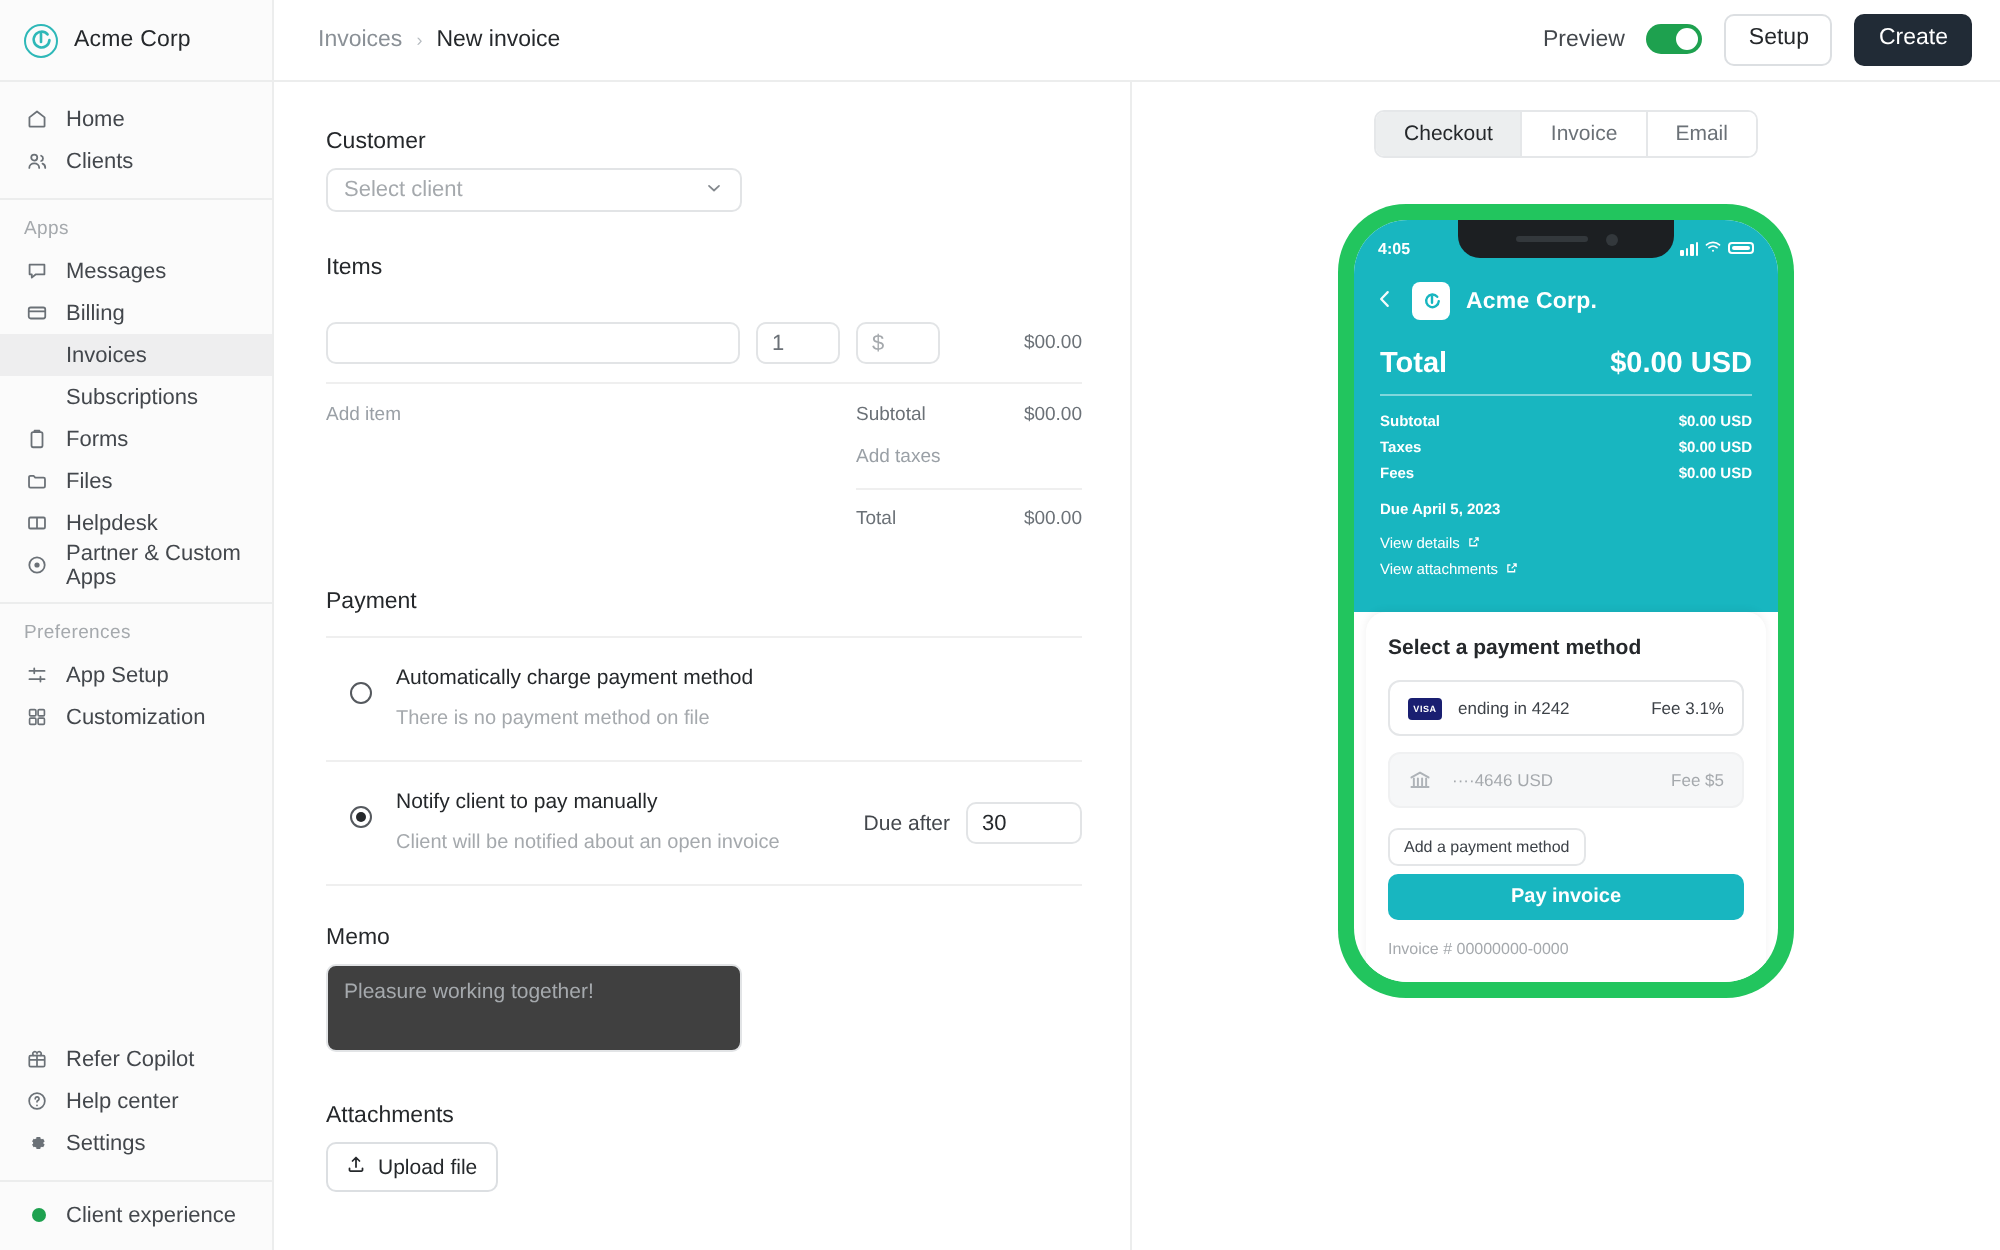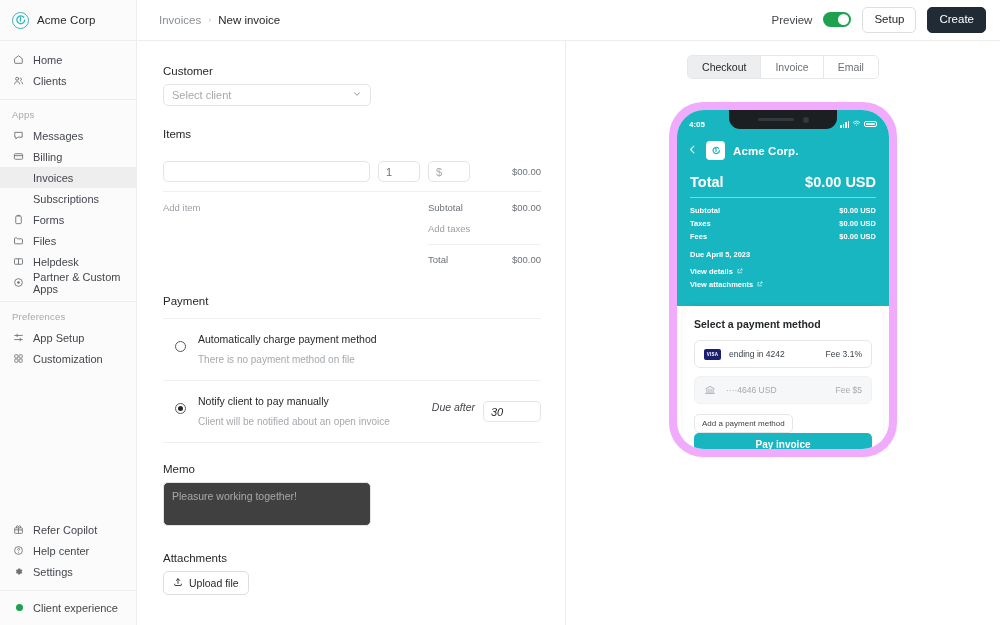--- a/index.html
+++ b/index.html
@@ -134,21 +134,21 @@
   .pay-opt { display:flex; align-items:flex-start; gap: 12px; width: 378px;
              padding: 14px 0 13px 12px; border-bottom:1px solid #efefef; }
   .pay-opt.first { border-top:1px solid #efefef; }
   .radio { width: 11px; height: 11px; border-radius:50%; border:1.2px solid #55595e;
            flex:0 0 11px; margin-top: 8px; position:relative; background:#fff;}
   .radio.checked::after{content:""; position:absolute; width:5px;height:5px;border-radius:50%;
            background:#25282b; top:2px; left:2px;}
   .pay-txt { flex:1 1 auto; }
   .pay-title { font-size: 10.5px; color:#25282b; margin-bottom: 4px;}
   .pay-sub { font-size: 10px; color:#a5a9ad; }
-  .due-wrap { display:flex; align-items:flex-start; gap:8px; margin-top: 6px; font-style: italic;}
+  .due-wrap { display:flex; align-items:center; gap:8px; margin-top: 6px;}
   .due-label { font-size:10.5px; color:#43474c; }
   .inp-due { width: 58px; }
 
   .memo-box {
     width: 208px; height: 44px; border:1px solid #e2e4e6; border-radius:5px;
     background:#404040; padding: 7px 8px; font-size: 10.5px; color:#a5a9ad;
   }
   .upload-btn {
     display:inline-flex; align-items:center; gap:6px; border:1px solid #dcdfe2;
     border-radius:5px; padding: 5px 9px; font-size: 10.5px; color:#25282b; background:#fff;
@@ -156,22 +156,22 @@
   .upload-btn svg { width:10px; height:10px; }
 
   
   .preview-col { flex: 1 1 auto; background:#fff; display:flex; flex-direction:column; align-items:center; padding-top: 14px;}
   .tabs { display:flex; border:1px solid #e5e7e9; border-radius:5px; overflow:hidden; background:#fff;}
   .tab { font-size: 10.5px; color:#6b7177; padding: 5px 14px; background:#fff; }
   .tab.active { background:#eceeef; color:#25282b; }
   .tab + .tab { border-left: 1px solid #e5e7e9; }
 
   .phone {
-    width: 228px; height: 355px; margin-top: 23px;
-    background:#f0abfc; border-radius: 34px; padding: 8px;
+    width: 228px; height: 397px; margin-top: 23px;
+    background:#22c55e; border-radius: 34px; padding: 8px;
     position: relative;
   }
   .phone-screen {
     width:100%; height:100%; border-radius: 27px; overflow:hidden;
     background:#ffffff; position:relative; display:flex; flex-direction:column;
   }
   .notch {
     position:absolute; top:0; left:50%; transform:translateX(-50%);
     width: 108px; height: 19px; background:#1c1f22;
     border-bottom-left-radius: 11px; border-bottom-right-radius: 11px;
@@ -197,21 +197,21 @@
              display:flex;align-items:center;justify-content:center;font-size:11px; flex:0 0 19px;}
   .ph-brand { font-size: 11.5px; font-weight:bold; letter-spacing:.1px;}
 
   .ph-total-block { padding: 4px 13px 13px 13px; color:#fff; }
   .ph-total-row { display:flex; justify-content:space-between; align-items:baseline; padding-bottom: 7px;}
   .ph-total-label { font-size: 14.5px; font-weight:bold; }
   .ph-total-value { font-size: 14.5px; font-weight:bold; }
   .ph-hr { height:1px; background:rgba(255,255,255,.45); margin-bottom: 8px;}
   .ph-line { display:flex; justify-content:space-between; font-size: 7.5px; font-weight:bold; padding-bottom: 4px;}
   .ph-due { font-size: 7.5px; font-weight:bold; padding: 5px 0 8px 0;}
-  .ph-link { font-size: 7.5px; font-weight:bold; display:flex; align-items:center; gap:4px; padding-bottom: 4px;}
+  .ph-link { font-size: 7.5px; font-weight:normal; display:flex; align-items:center; gap:4px; padding-bottom: 4px;}
   .ph-link svg { width:6px; height:6px;}
 
   .ph-card {
     background:#fff; border-radius: 10px 10px 0 0; margin: 0 6px;
     flex: 1 1 auto; padding: 12px 11px 0 11px; display:flex; flex-direction:column;
     box-shadow: 0 -1px 4px rgba(0,0,0,.06);
   }
   .pm-title { font-size: 10.5px; color:#25282b; font-weight:bold; padding-bottom: 10px;}
   .pm-row {
     display:flex; align-items:center; border:1px solid #e4e6e8; border-radius:6px;

